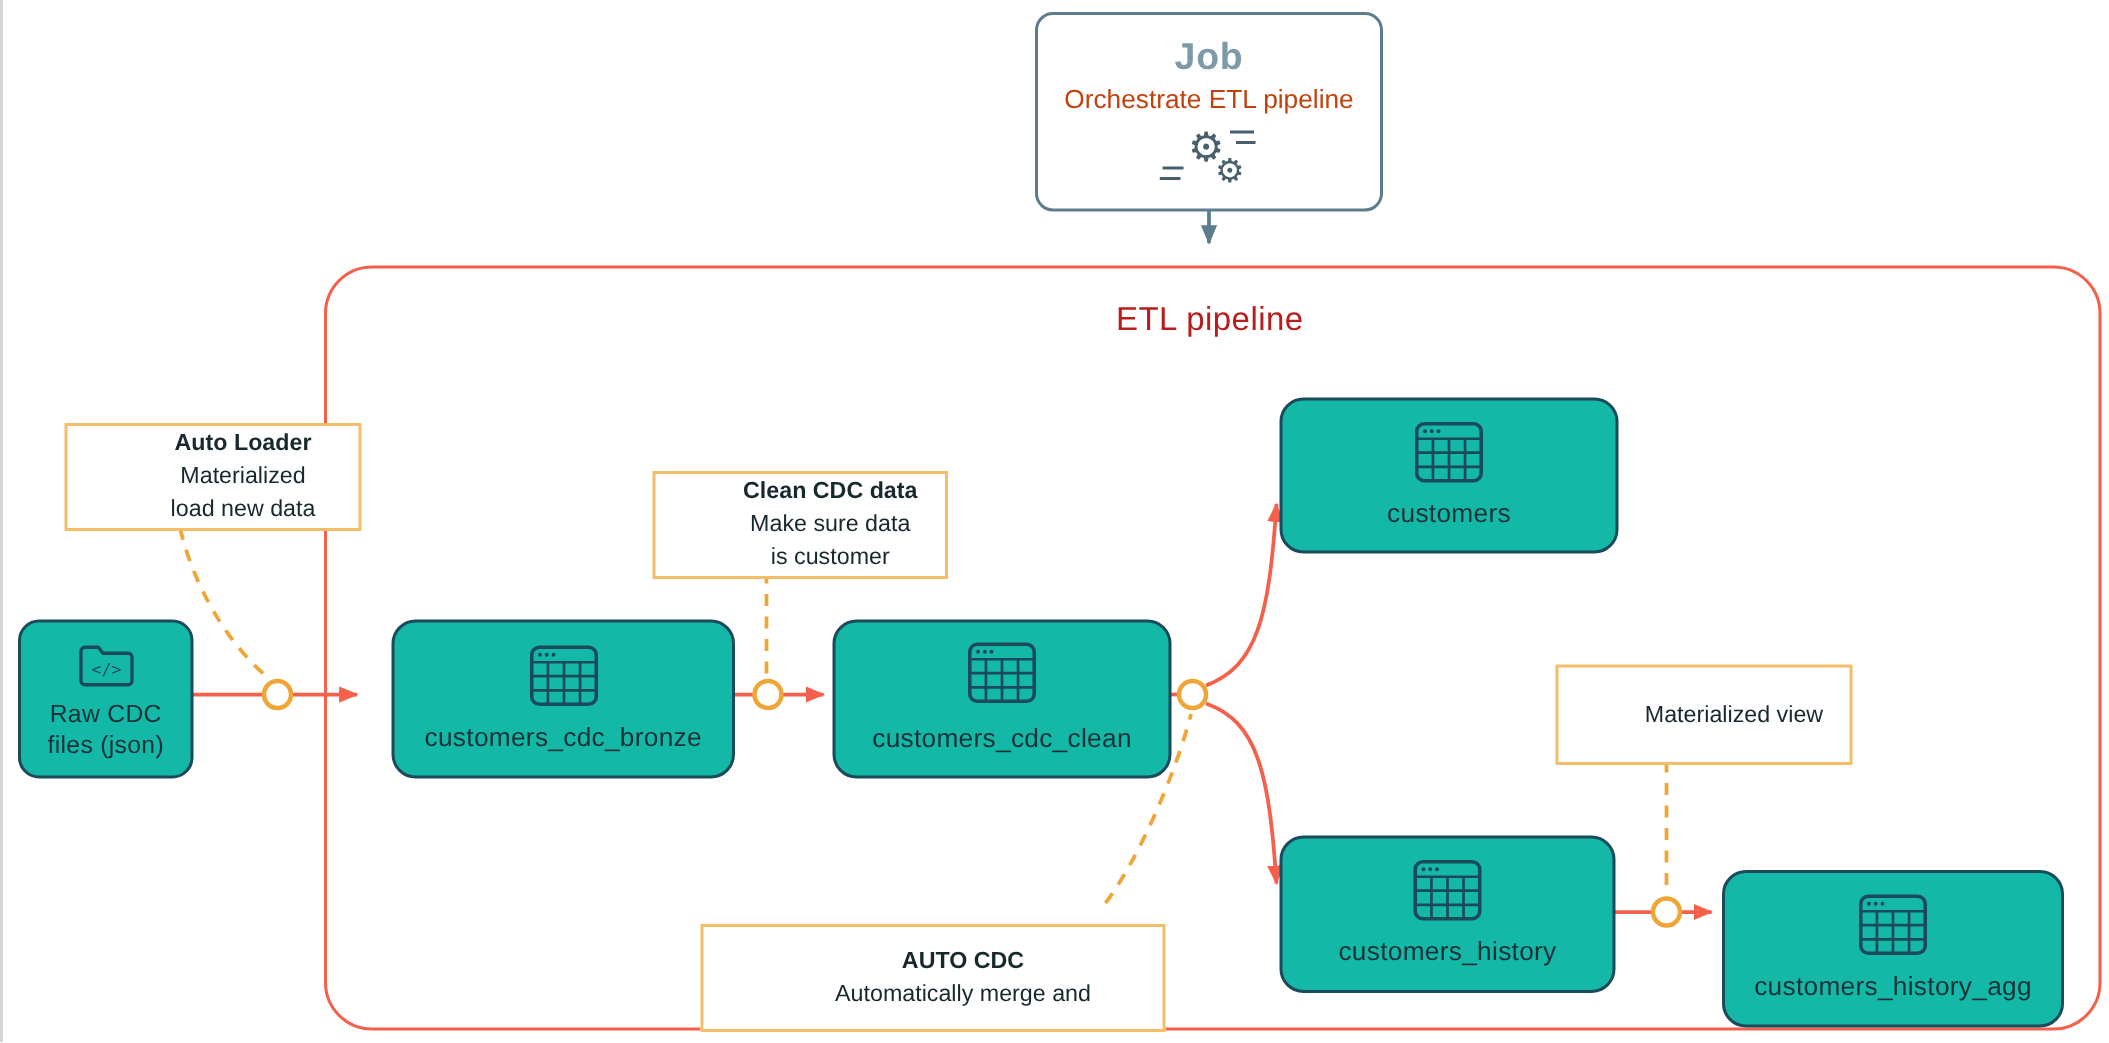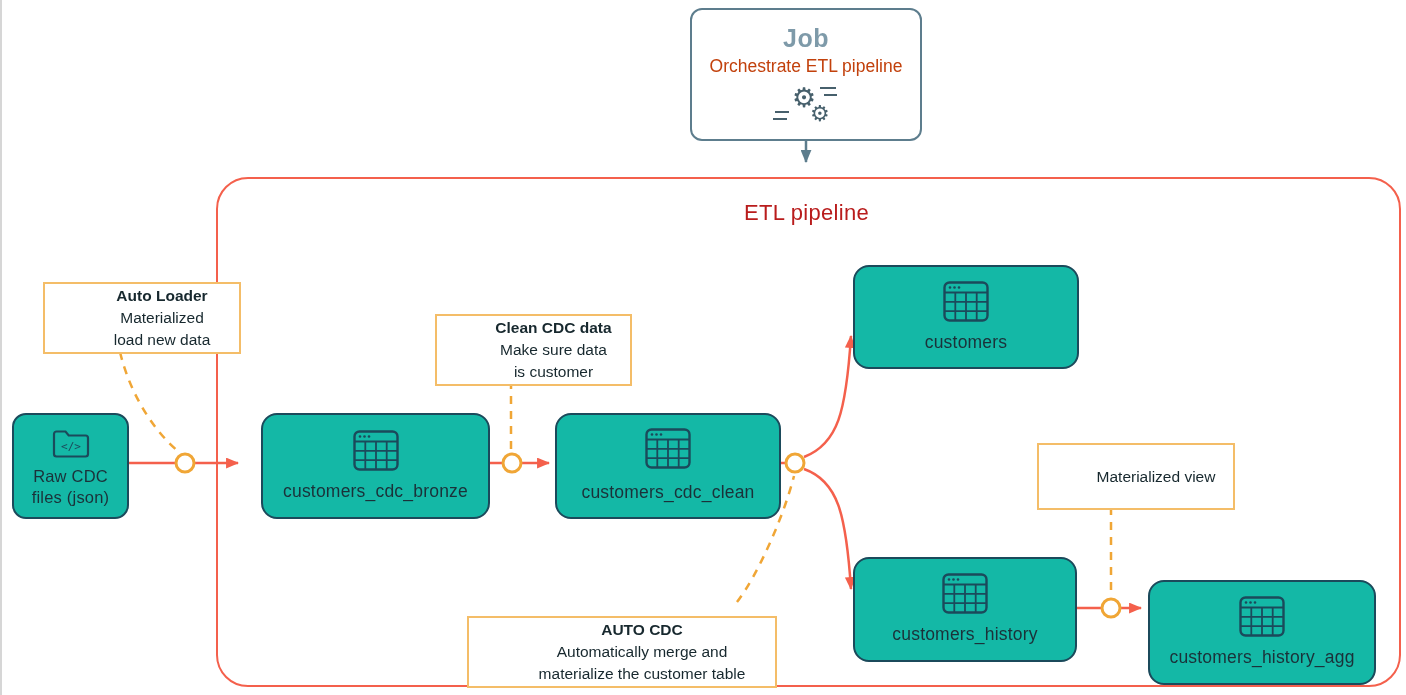--- a/index.html
+++ b/index.html
@@ -182,19 +182,18 @@
 
   <div class="annotation" style="left:435px;top:298px;width:153px;height:68px;margin-top:16px;">
     <div class="ann-title">Clean CDC data</div>
     <div>Make sure data</div>
     <div>is customer</div>
   </div>
 
   <div class="annotation" style="left:467px;top:574px;width:266px;height:68px;margin-top:42px;">
     <div class="ann-title">AUTO CDC</div>
     <div>Automatically merge and</div>
-    <div>materialize the customer table</div>
   </div>
 
   <div class="annotation" style="left:1037px;top:443px;width:154px;height:63px;">
     <div>Materialized view</div>
   </div>
 </div>
 
 </body></html>

